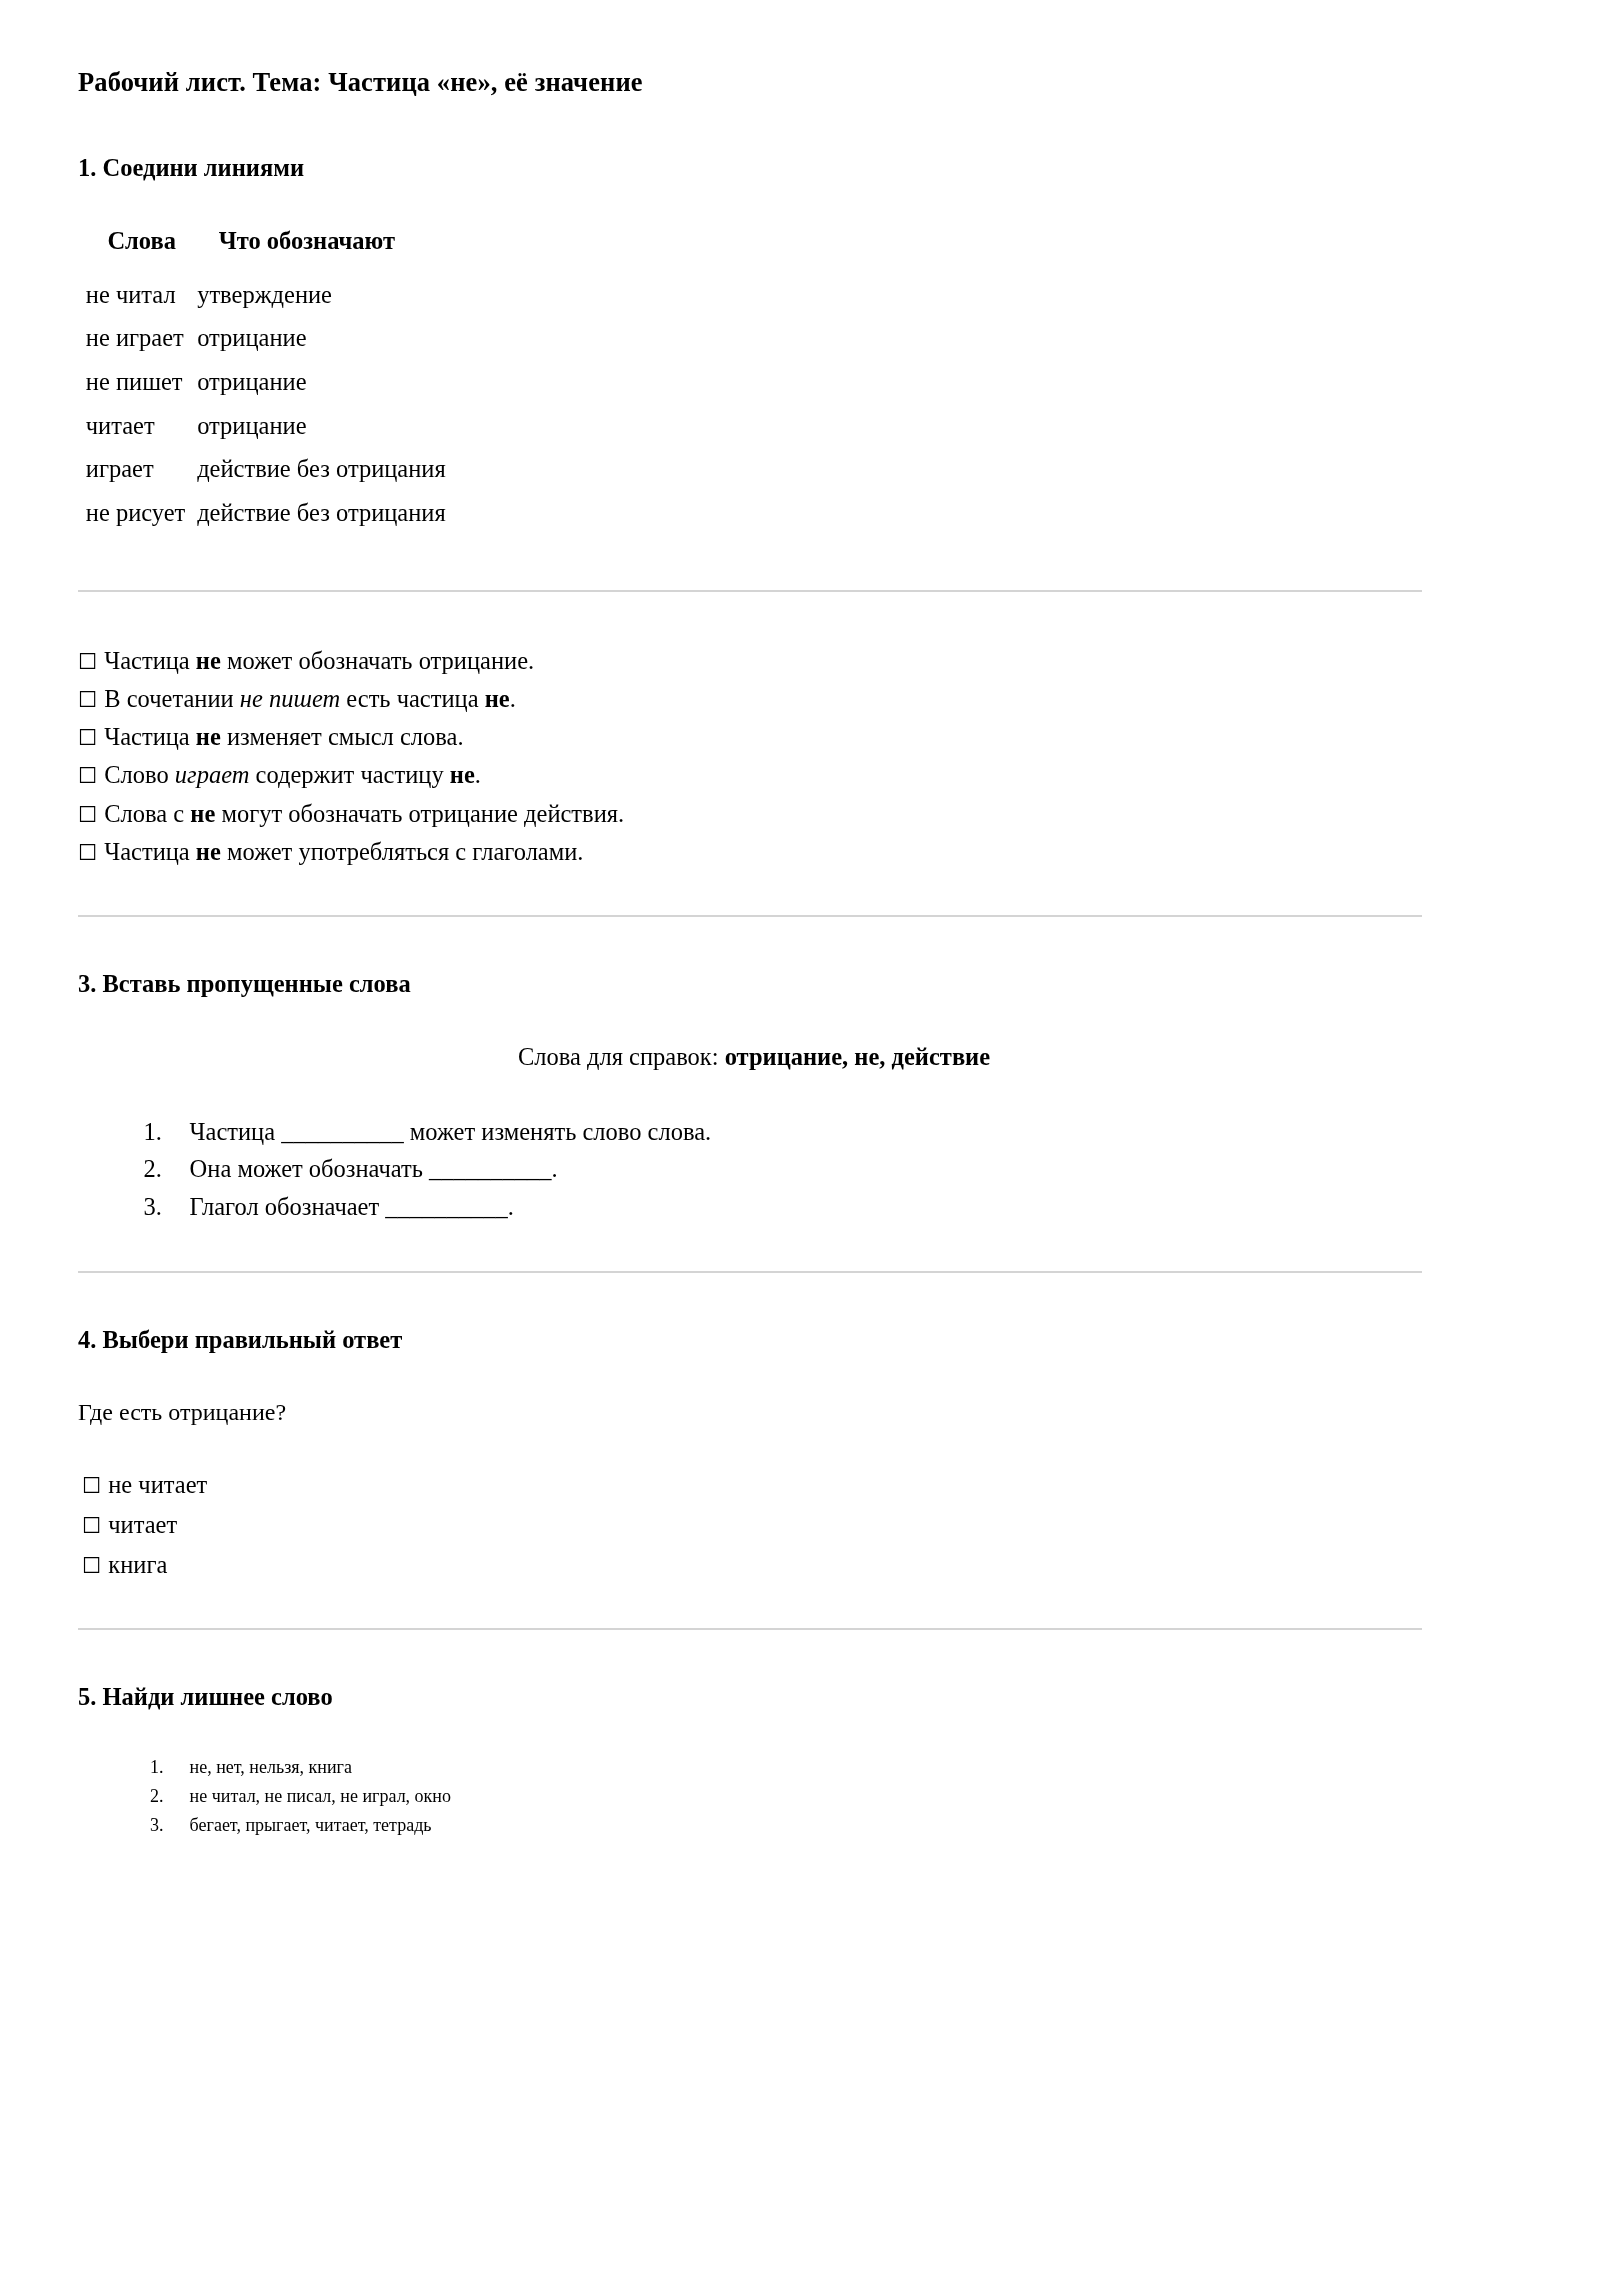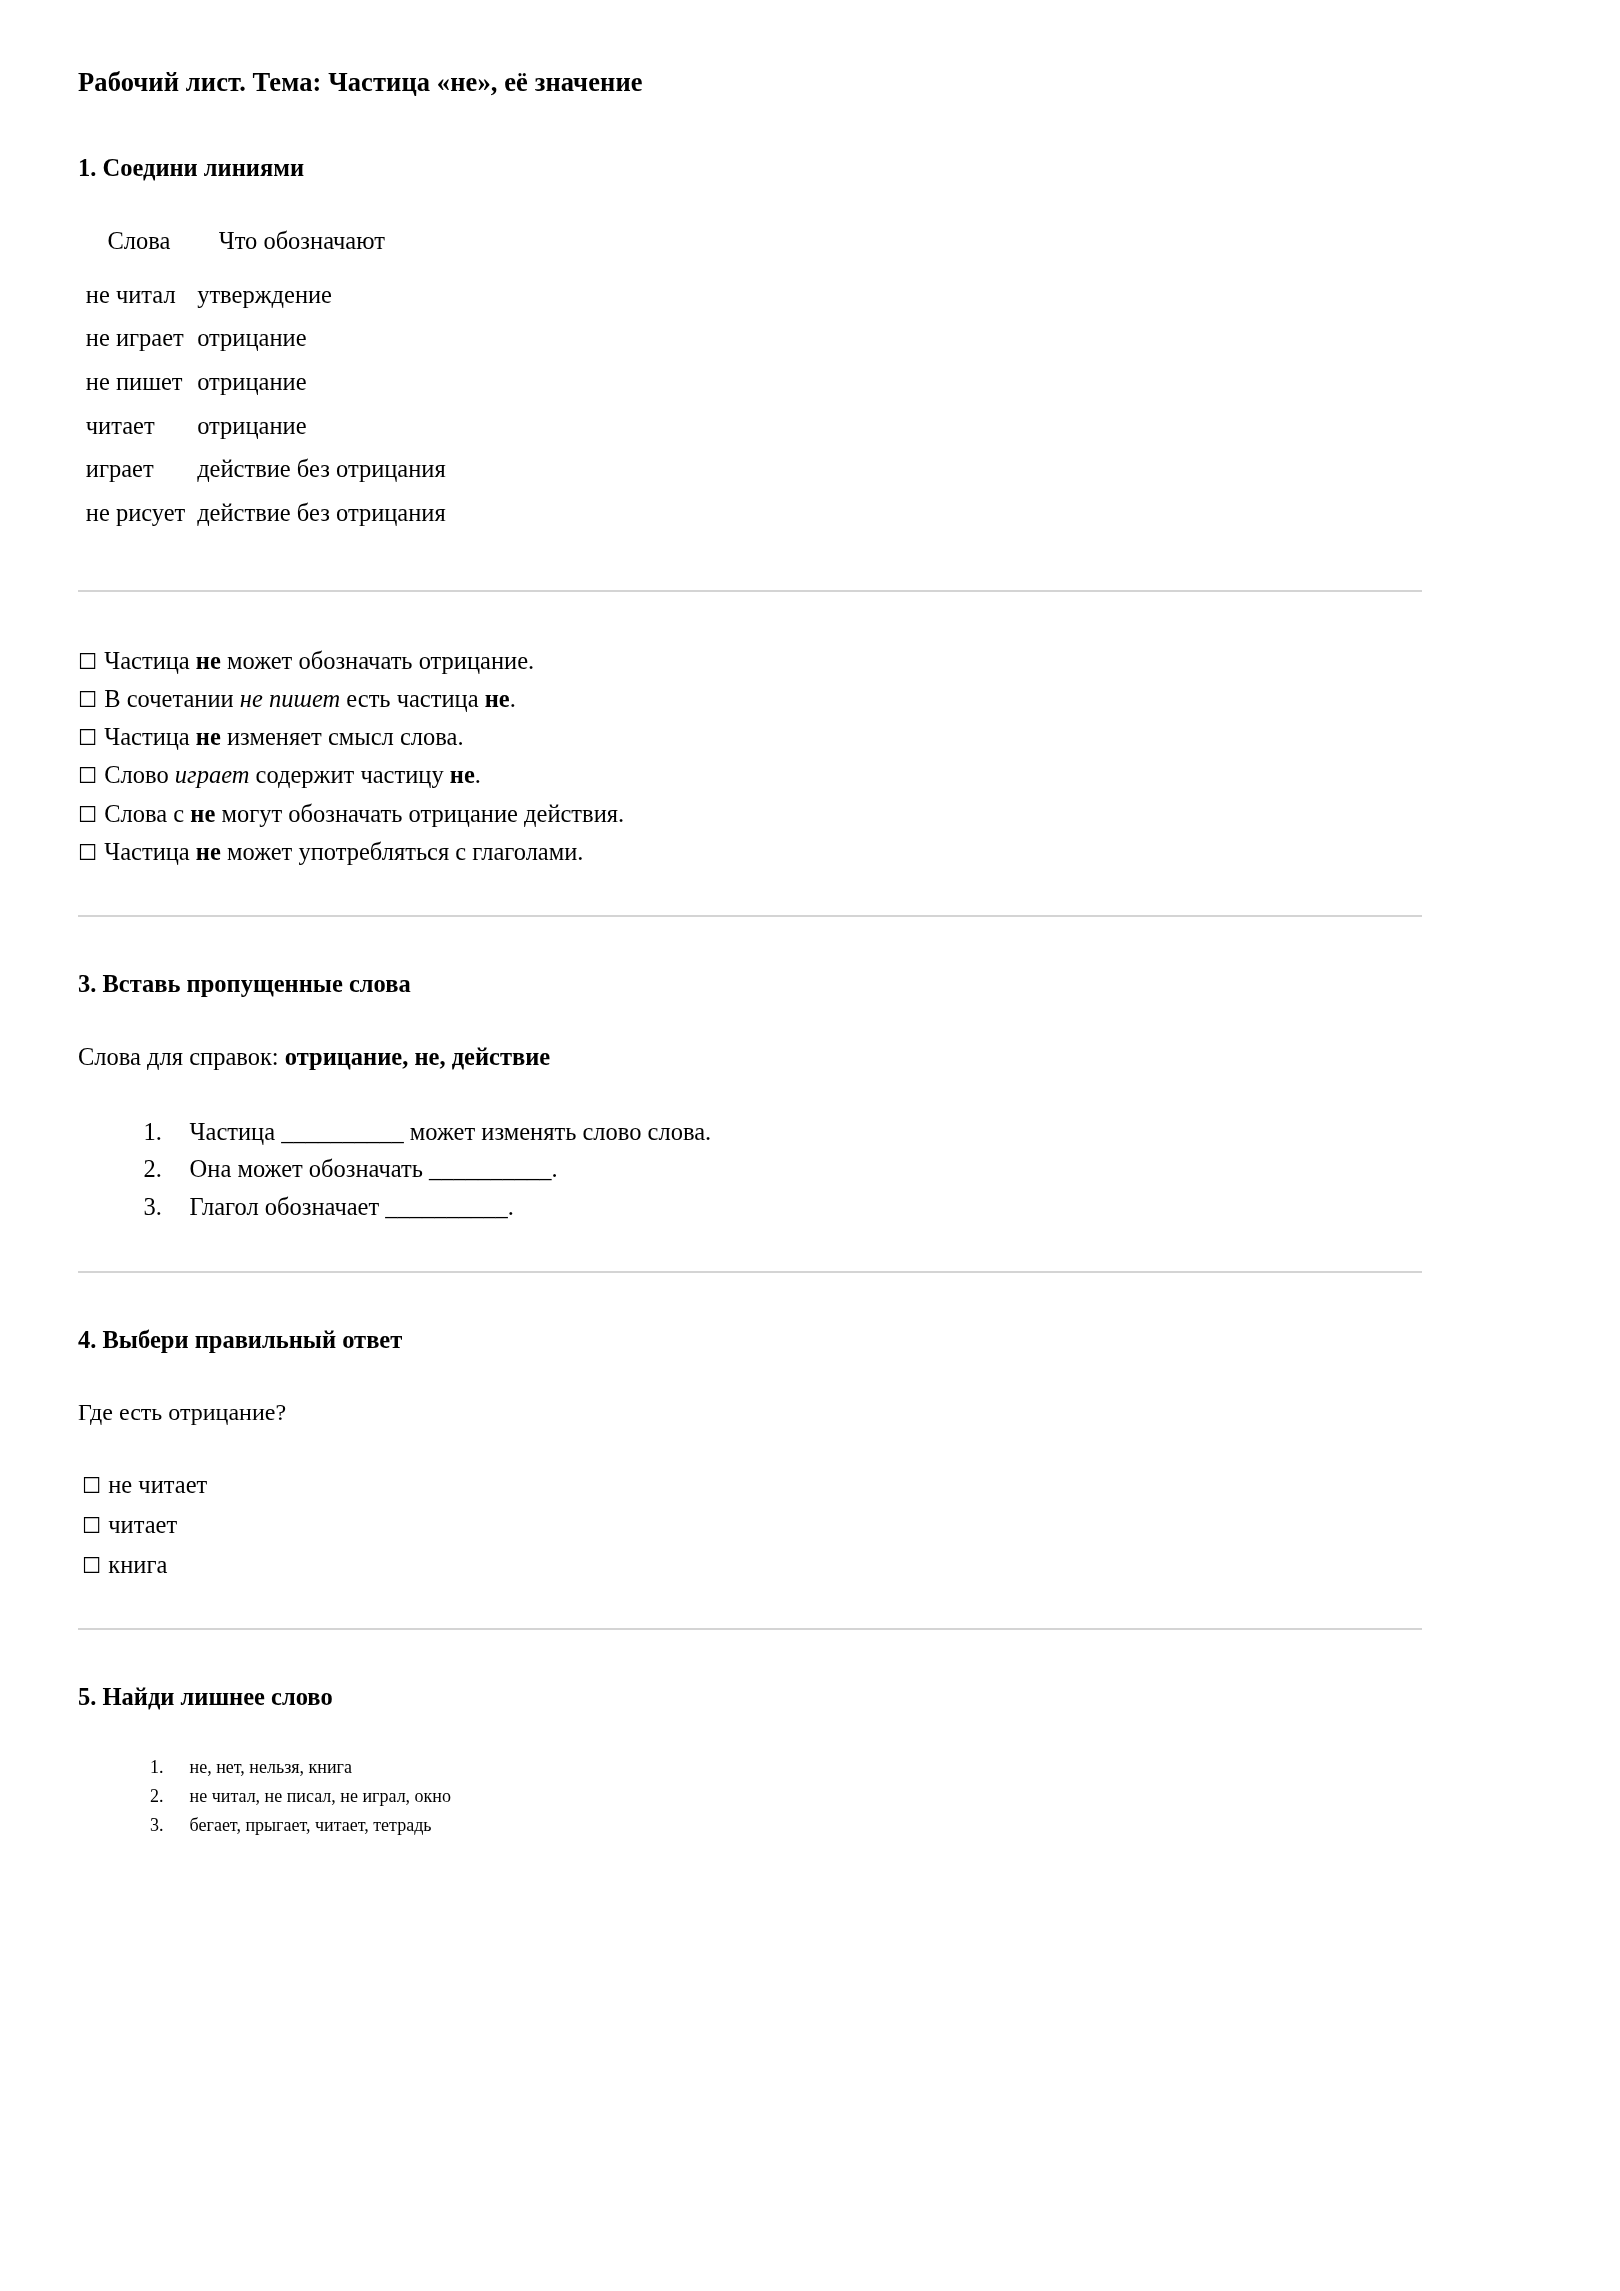--- a/index.html
+++ b/index.html
@@ -42,21 +42,21 @@
   }
   .match-table th,
   .match-table td {
     font-size: 24.5px;
     text-align: left;
     padding: 0 0 15.7px 0;
     vertical-align: baseline;
     white-space: nowrap;
   }
   .match-table th {
-    font-weight: normal;
+    font-weight: bold;
     padding-bottom: 25.5px;
   }
   .match-table th.col-words,
   .match-table td.col-words {
     padding-right: 11.8px;
   }
   .match-table th.col-words { padding-left: 21.6px; }
   .match-table th.col-means { padding-left: 21.6px; }
 
   
@@ -86,21 +86,22 @@
     display: inline-block;
     vertical-align: baseline;
     line-height: 1;
   }
   .b { font-weight: bold; }
   .i { font-style: italic; }
 
   
   .refwords {
     font-size: 24.5px;
-    margin: 0 0 43px 0;
+    margin: 0 0 43px 8px;
+    text-align: center;
   }
   ol.num-list {
     font-size: 24.5px;
     margin: 0;
     padding-left: 90px;
     line-height: 1.44;
   }
   ol.num-list li {
     padding-left: 21.6px;
     margin-bottom: 2px;

